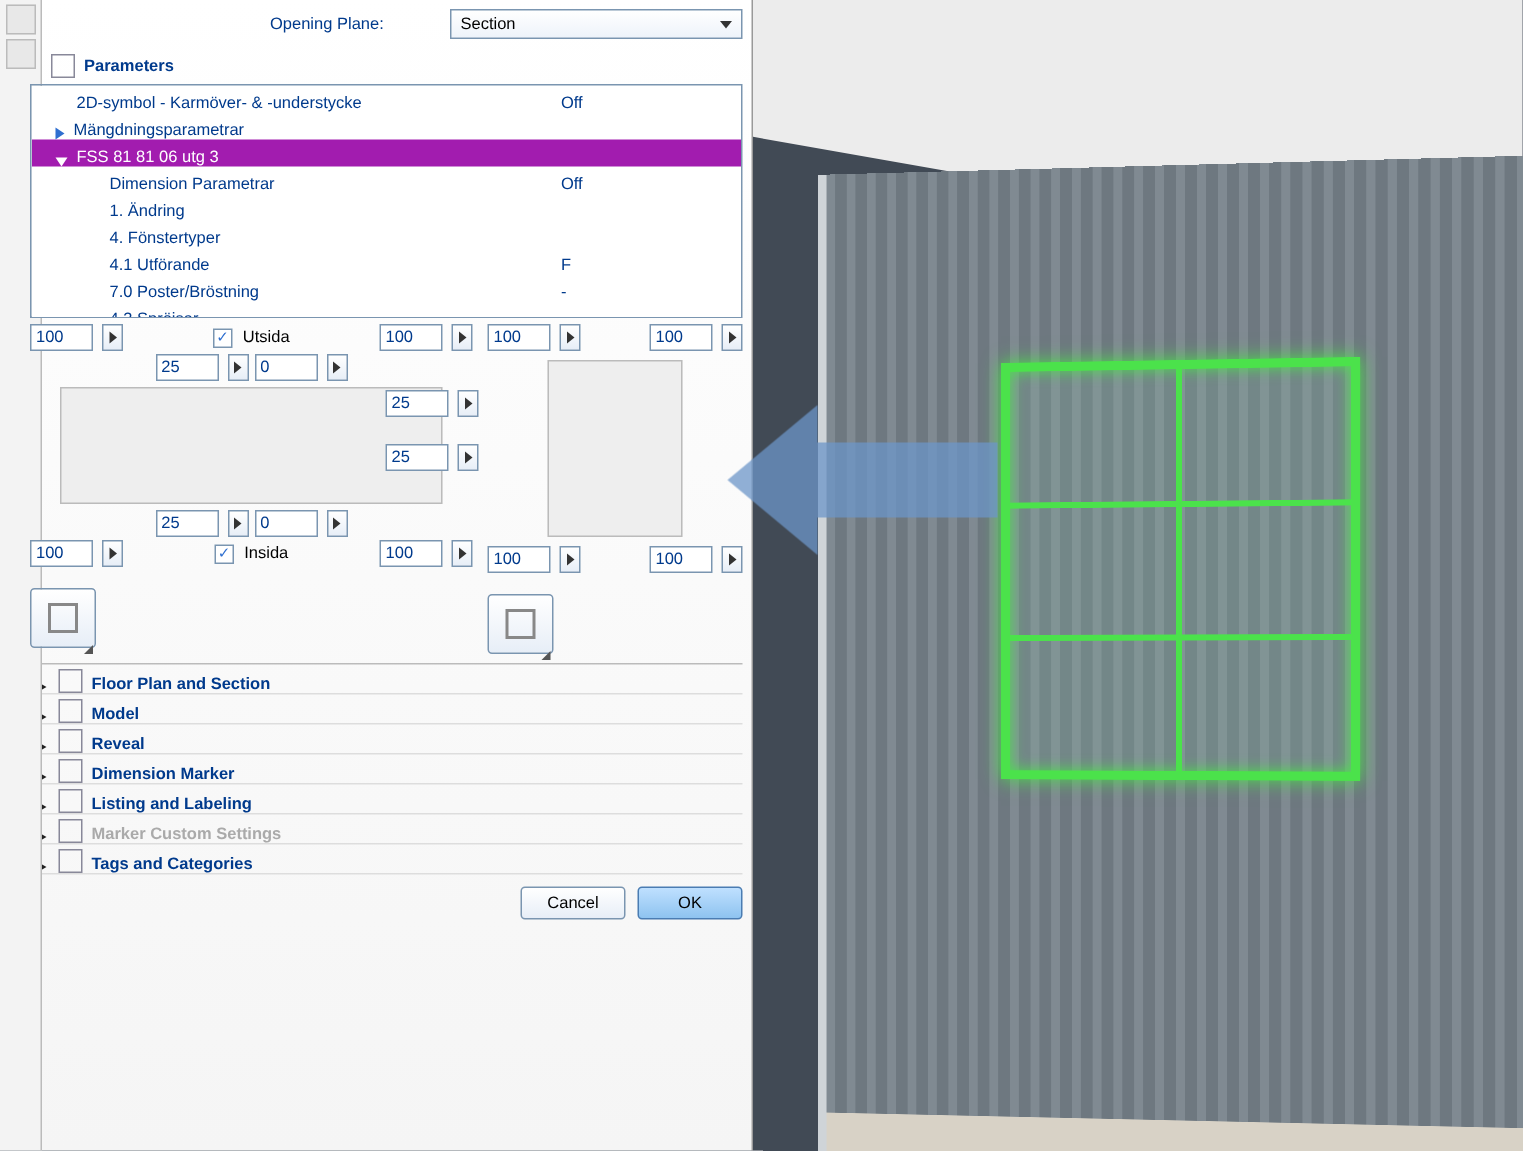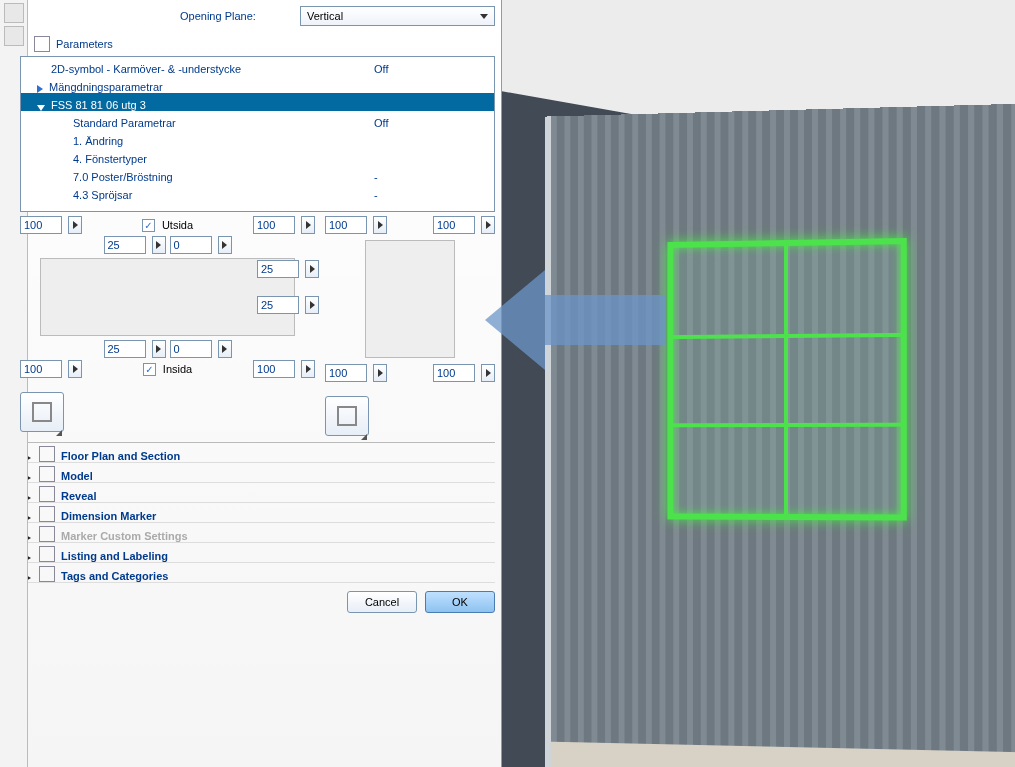--- a/index.html
+++ b/index.html
@@ -7,26 +7,26 @@
 .panel{width:502px;background:linear-gradient(#fff,#f5f5f5);border-right:1px solid #999;padding:4px 6px 6px 20px;display:flex;flex-direction:column;position:relative}
 .left-tabs{position:absolute;left:0;top:0;bottom:0;width:28px;background:#f3f3f3;border-right:1px solid #bbb}
 .left-tabs .tab-ic{width:20px;height:20px;margin:3px auto;background:#e8e8e8;border:1px solid #bbb;display:block}
 .field-row{display:flex;align-items:center;margin:2px 0;padding-left:160px}
 .field-row label{width:120px;color:#003a8c}
 .dd{flex:1;height:20px;border:1px solid #7a95b0;background:linear-gradient(#fff,#eef3fa);display:flex;align-items:center;padding:0 6px;justify-content:space-between}
 .dd .arrow{width:0;height:0;border-left:4px solid transparent;border-right:4px solid transparent;border-top:5px solid #333}
 .sec-head{display:flex;align-items:center;gap:6px;margin:8px 0 4px;cursor:pointer}
 .tri{width:0;height:0;border-left:4px solid transparent;border-right:4px solid transparent;border-top:7px solid #222}
 .tri.right{border-top:4px solid transparent;border-bottom:4px solid transparent;border-left:7px solid #222;border-right:none}
-.sec-title{color:#003a8c;font-weight:normal}
+.sec-title{color:#003a8c;font-weight:bold}
 .sec-ic{width:16px;height:16px;border:1px solid #889}
 .param-box{border:1px solid #7a95b0;background:#fff;height:156px;overflow-y:scroll;position:relative}
 .param-row{display:flex;align-items:flex-end;height:18px;padding-left:30px;color:#003a8c}
 .param-row .val{margin-left:auto;width:120px}
-.param-row.sel{background:#0369a1;color:#fff}
+.param-row.sel{background:#a21caf;color:#fff}
 .param-row .ptri{width:0;height:0;border-top:4px solid transparent;border-bottom:4px solid transparent;border-left:6px solid #2f6fd0;margin-right:6px;margin-left:-14px}
 .param-row.sel .ptri{border-top:6px solid #fff;border-left:4px solid transparent;border-right:4px solid transparent;border-bottom:none}
 .param-row.sub{padding-left:52px}
 .btn{height:22px;border:1px solid #7a95b0;background:linear-gradient(#fff,#e7eef7);display:inline-flex;align-items:center;justify-content:center;padding:0 8px;border-radius:3px;cursor:pointer}
 .settings-row{display:flex;gap:6px;margin:6px 0}
 .settings-row .main-dd{flex:1;height:24px;border:1px solid #7a95b0;background:linear-gradient(#fff,#e7eef7);display:flex;align-items:center;padding:0 6px;gap:6px;border-radius:3px}
 .tool-ic{width:16px;height:16px;border:1px solid #889;background:#eee}
 .diag-area{display:flex;gap:10px;margin-top:2px}
 .col{flex:1;position:relative}
 .diag{background:#eee;border:1px solid #bbb;height:78px;position:relative;margin:26px 20px}
@@ -64,21 +64,21 @@
 
 <div class="panel">
   <div class="left-tabs">
     <span class="tab-ic"></span>
     <span class="tab-ic"></span>
   </div>
 
   <div class="field-row">
     <label>Opening Plane:</label>
     <div class="dd">
-      <span>Vertical</span>
+      <span>Section</span>
       <span class="arrow"></span>
     </div>
   </div>
 
   <div class="sec-head">
     <span class="tri"></span>
     <span class="sec-ic"></span>
     <span class="sec-title">Parameters</span>
   </div>
 
@@ -91,30 +91,34 @@
         <span class="ptri"></span>
         <span>Mängdningsparametrar</span>
         <span class="val"></span>
       </div>
       <div class="param-row sel">
         <span class="ptri"></span>
         <span>FSS 81 81 06 utg 3</span>
         <span class="val"></span>
       </div>
       <div class="param-row sub">
-        <span>Standard Parametrar</span>
+        <span>Dimension Parametrar</span>
         <span class="val">Off</span>
       </div>
       <div class="param-row sub">
         <span>1. Ändring</span>
         <span class="val"></span>
       </div>
       <div class="param-row sub">
         <span>4. Fönstertyper</span>
         <span class="val"></span>
+      </div>
+      <div class="param-row sub">
+        <span>4.1 Utförande</span>
+        <span class="val">F</span>
       </div>
       <div class="param-row sub">
         <span>7.0 Poster/Bröstning</span>
         <span class="val">-</span>
       </div>
       <div class="param-row sub">
         <span>4.3 Spröjsar</span>
         <span class="val">-</span>
       </div>
     </div>
@@ -215,29 +219,29 @@
       <div class="acc-row">
         <span class="tri right"></span>
         <span class="sec-ic"></span>
         <span class="lbl">Reveal</span>
       </div>
       <div class="acc-row">
         <span class="tri right"></span>
         <span class="sec-ic"></span>
         <span class="lbl">Dimension Marker</span>
       </div>
+      <div class="acc-row">
+        <span class="tri right"></span>
+        <span class="sec-ic"></span>
+        <span class="lbl">Listing and Labeling</span>
+      </div>
       <div class="acc-row disabled">
         <span class="tri right"></span>
         <span class="sec-ic"></span>
         <span class="lbl">Marker Custom Settings</span>
-      </div>
-      <div class="acc-row">
-        <span class="tri right"></span>
-        <span class="sec-ic"></span>
-        <span class="lbl">Listing and Labeling</span>
       </div>
       <div class="acc-row">
         <span class="tri right"></span>
         <span class="sec-ic"></span>
         <span class="lbl">Tags and Categories</span>
       </div>
     </div>
 
   <div class="dlg-btns">
     <span class="btn">Cancel</span>

